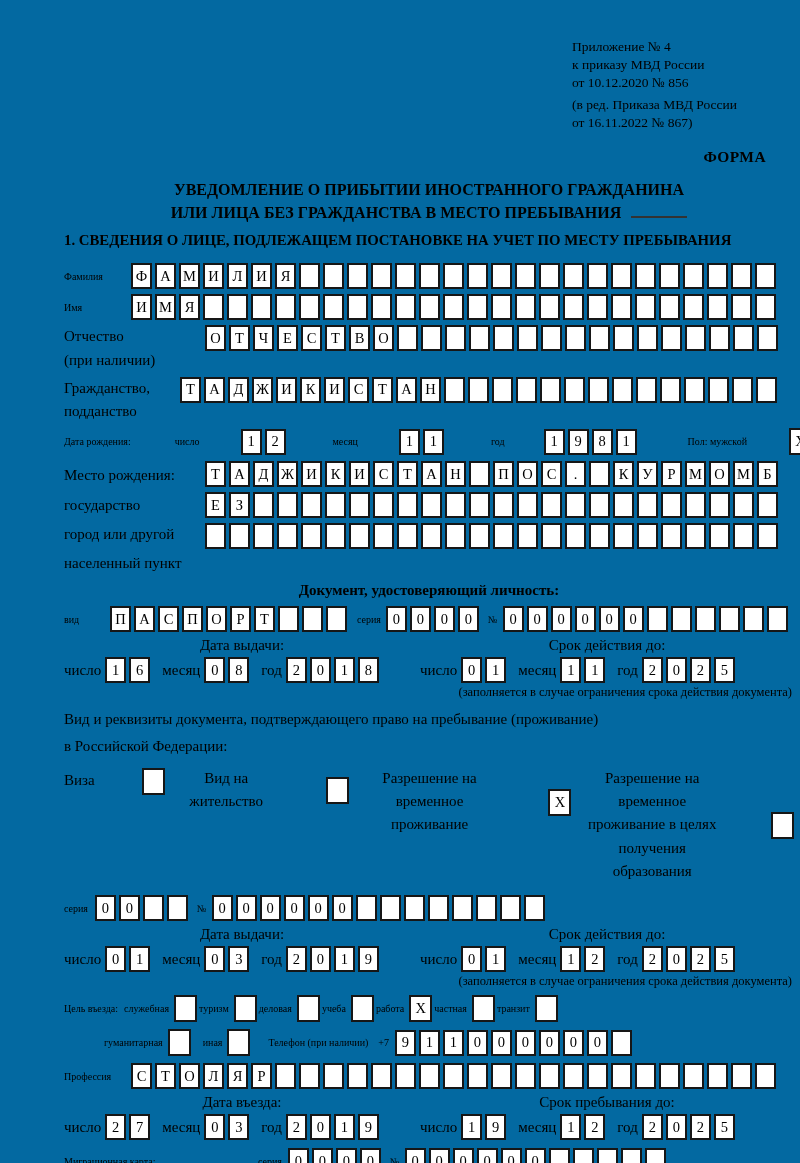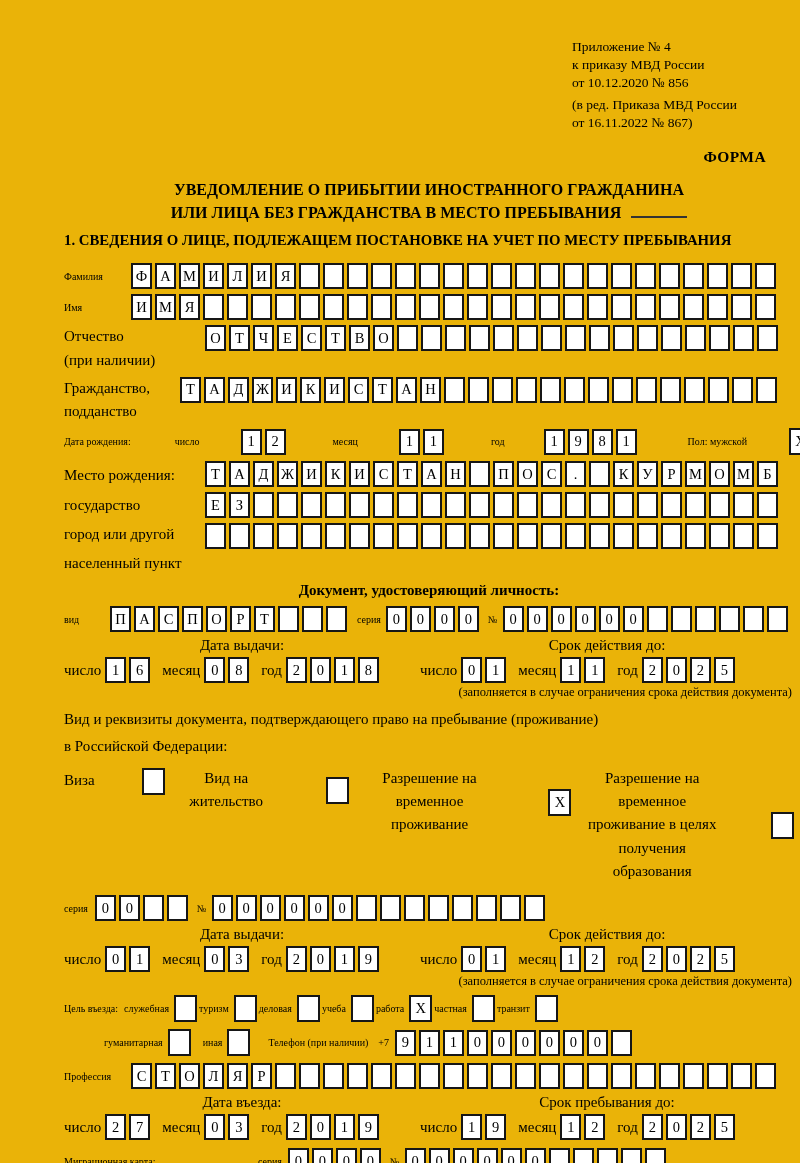--- a/index.html
+++ b/index.html
@@ -1,17 +1,17 @@
 <!DOCTYPE html>
 <html lang="ru"><head>
 <meta charset="utf-8">
 <style>
   html,body{margin:0;padding:0;background:#fff;}
   body{width:800px;height:1163px;color:#000;font-family:"Liberation Serif","DejaVu Serif",serif;}
-  .page{box-sizing:border-box;width:800px;height:1163px;padding:38px 6px 10px 64px;overflow:hidden;background:#eab308;}
+  .page{box-sizing:border-box;width:800px;height:1163px;padding:38px 6px 10px 64px;overflow:hidden;background:#0369a1;}
 
   
   .hdr{margin-left:auto;width:222px;font-size:13.5px;line-height:1.32;}
   .hdr .gap{height:5px;}
   .forma{margin-top:16px;padding-right:28px;text-align:right;font-weight:bold;font-size:15.5px;letter-spacing:.4px;}
   .title{margin-top:12px;text-align:center;font-weight:bold;font-size:16px;line-height:1.45;}
   .blank{display:inline-block;width:56px;height:13px;border-bottom:2px solid #333;margin-left:10px;}
   .sec1{margin-top:8px;margin-bottom:14px;font-weight:bold;font-size:14.8px;white-space:nowrap;}
 
   

